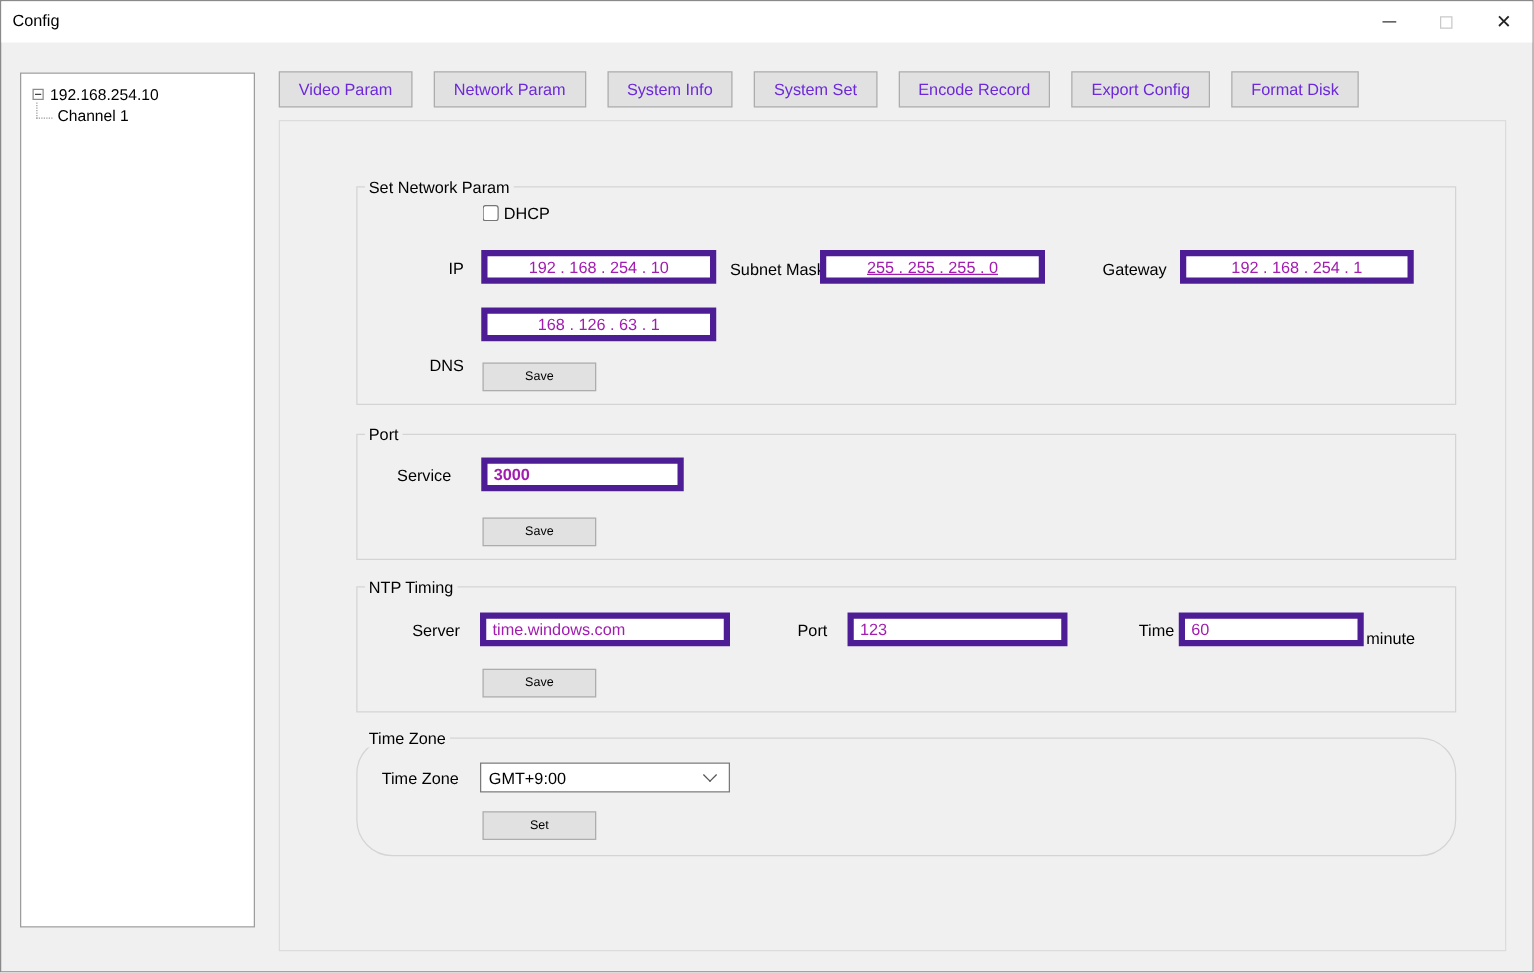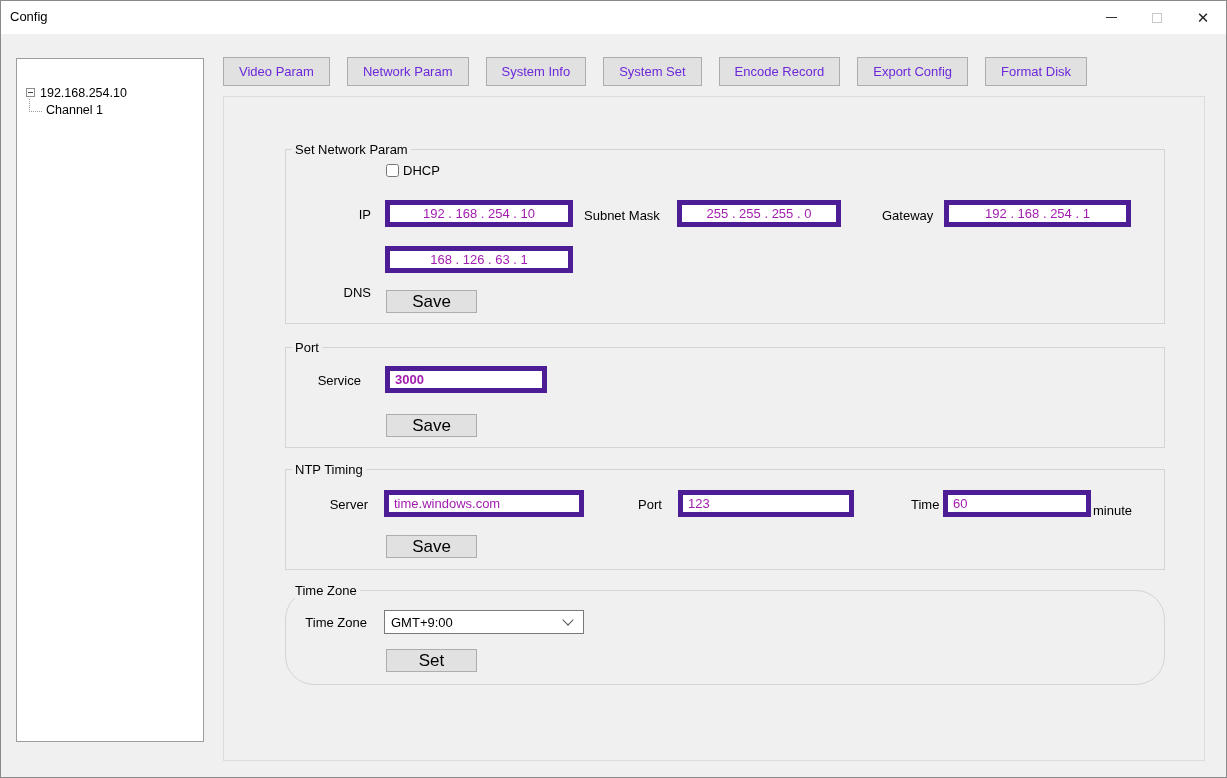--- a/index.html
+++ b/index.html
@@ -16,21 +16,21 @@
   .titlebar{position:absolute;left:0;top:0;width:100%;height:33px;background:#fff;}
   .title{position:absolute;left:9px;top:8px;font-size:13px;}
   .winbtns{position:absolute;right:0;top:0;height:33px;display:flex;}
   .winbtn{width:46px;height:33px;display:flex;align-items:center;justify-content:center;cursor:default;}
   .min-glyph{display:block;width:11px;height:1px;background:#333;}
   .max-glyph{display:block;width:10px;height:10px;border:1px solid #c9c9c9;box-sizing:border-box;background:#fff;}
   .close-glyph{font-size:15px;color:#222;line-height:1;}
   
   .tree{
     position:absolute;left:15px;top:57px;width:188px;height:684px;box-sizing:border-box;
-    background:#fff;border:1px solid #9d9d9d;padding-top:25px;font-size:12.5px;
+    background:#fff;border:1px solid #9d9d9d;padding-top:8px;font-size:12.5px;
   }
   .tree-row{display:flex;align-items:center;height:17px;white-space:nowrap;cursor:default;}
   .tree-root{padding-left:9px;}
   .expander{
     position:relative;display:inline-block;width:9px;height:9px;box-sizing:border-box;
     border:1px solid #8c8c8c;background:#fff;margin-right:5px;flex:0 0 auto;
   }
   .expander::before{content:"";position:absolute;left:1px;top:3px;width:5px;height:1px;background:#444;}
   .connector{
     display:inline-block;width:12px;height:12px;flex:0 0 auto;
@@ -61,21 +61,21 @@
   .g4{top:493px;height:95px;border-radius:29px;}
   .lbl{position:absolute;font-size:13px;white-space:nowrap;}
   .r{text-align:right;}
   .field{
     position:absolute;box-sizing:border-box;height:27px;background:#fff;
     border:5px solid #4c1d95;font-family:inherit;font-size:13px;padding:0 5px;color:#a21caf;
   }
   .ipfield{text-align:center;}
   .btn{
     position:absolute;width:91px;height:23px;background:#e1e1e1;border:1px solid #adadad;
-    font-family:inherit;font-size:17px;cursor:default;
+    font-family:inherit;font-size:10px;cursor:default;
   }
   .chkrow{position:absolute;left:100px;top:13px;display:flex;align-items:center;gap:4px;cursor:default;}
   .chkrow input{width:13px;height:13px;margin:0;}
   .combo{
     position:absolute;box-sizing:border-box;height:24px;background:#fff;border:1px solid #7a7a7a;
     display:flex;align-items:center;justify-content:space-between;padding-left:6px;cursor:default;
   }
   .combo-arrow{
     display:inline-block;width:7px;height:7px;margin-right:11px;margin-top:-4px;
     border-right:1px solid #555;border-bottom:1px solid #555;transform:rotate(45deg);
@@ -129,21 +129,21 @@
 
       <label class="chkrow">
         <input type="checkbox" style="">
         <span>DHCP</span>
       </label>
 
       <span class="lbl r" style="left:30px;top:57px;width:55px;">IP</span>
       <input class="field ipfield" style="left: 99px; top: 50px; width: 188px;" value="192 . 168 . 254 . 10">
 
       <span class="lbl" style="left:298px;top:58px;">Subnet Mask</span>
-      <input class="field ipfield" style="left: 391px; top: 50px; width: 164px;" value="255 . 255 . 255 . 0">
+      <input class="field ipfield" style="left: 370px; top: 50px; width: 180px; text-decoration: underline;" value="255 . 255 . 255 . 0">
 
       <span class="lbl" style="left:596px;top:58px;">Gateway</span>
       <input class="field ipfield" style="left: 658px; top: 50px; width: 187px;" value="192 . 168 . 254 . 1">
 
       <span class="lbl r" style="left:30px;top:103px;width:55px;margin-top:32px;">DNS</span>
       <input class="field ipfield" style="left: 99px; top: 96px; width: 188px;" value="168 . 126 . 63 . 1">
 
       <button class="btn" style="left:100px;top:140px;">Save</button>
     </div>
 

